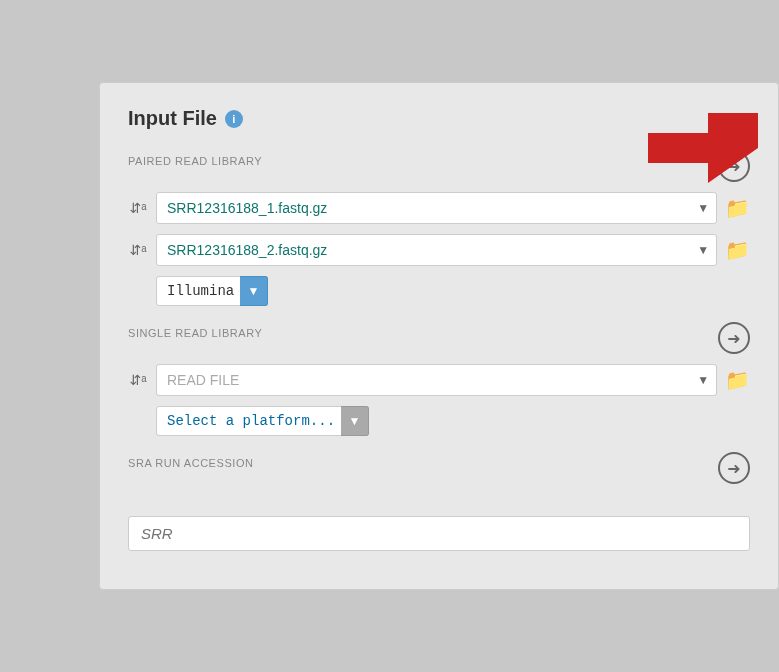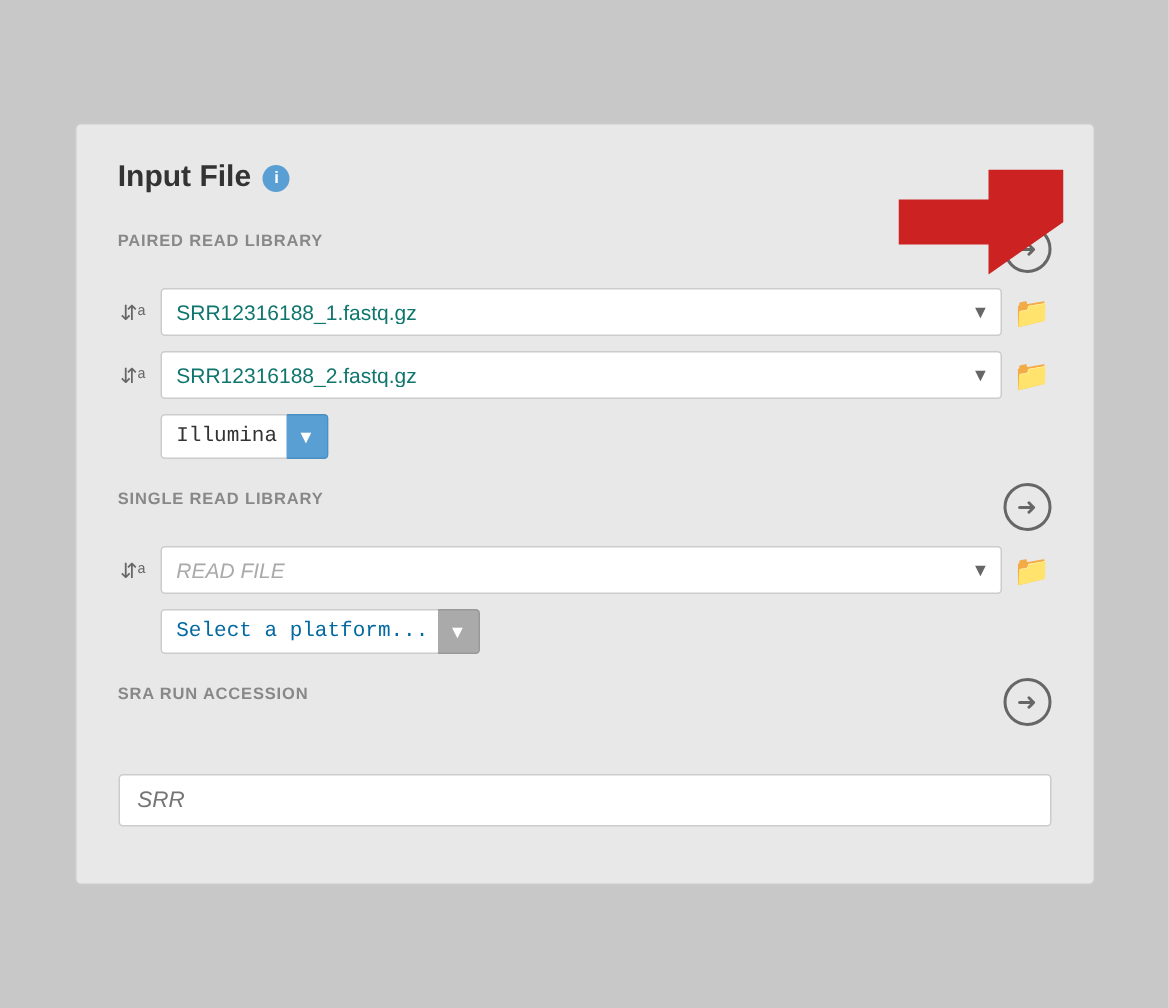--- a/index.html
+++ b/index.html
@@ -9,21 +9,21 @@
       align-items: center;
       justify-content: center;
       min-height: 100vh;
       font-family: Arial, sans-serif;
     }
     .outer {
       width: 779px;
       height: 532px;
       display: flex;
       align-items: center;
-      justify-content: center;
+      justify-content: flex-end;
       position: relative;
     }
     .card {
       background: #e8e8e8;
       border: 1px solid #ccc;
       border-radius: 4px;
       width: 680px;
       padding: 24px 28px 28px 28px;
       position: relative;
     }
@@ -44,21 +44,21 @@
       height: 18px;
       border-radius: 50%;
       background: #5a9fd4;
       color: white;
       font-size: 11px;
       font-weight: bold;
       cursor: pointer;
     }
     .section-label {
       font-size: 11px;
-      font-weight: bold;
+      font-weight: normal;
       color: #888;
       letter-spacing: 0.05em;
       margin-bottom: 10px;
       text-transform: uppercase;
     }
     .section-header {
       display: flex;
       align-items: center;
       justify-content: space-between;
       margin-bottom: 10px;
@@ -99,21 +99,20 @@
       border: 1px solid #ccc;
       border-radius: 3px;
       background: white;
       font-size: 14px;
       color: #0f766e;
       appearance: none;
       cursor: pointer;
     }
     .file-select.placeholder {
       color: #aaa;
-      font-style: italic;
     }
     .select-arrow {
       position: absolute;
       right: 8px;
       top: 50%;
       transform: translateY(-50%);
       pointer-events: none;
       color: #666;
       font-size: 12px;
     }

